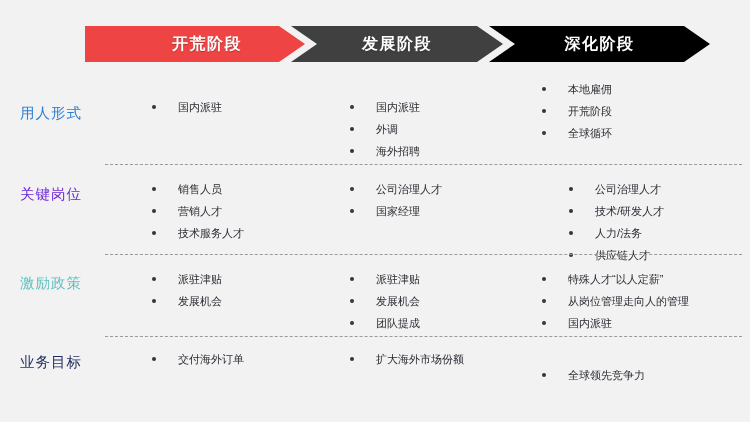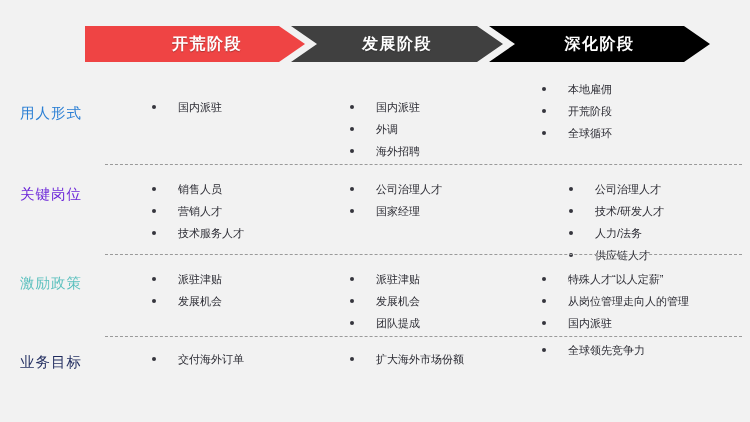--- a/index.html
+++ b/index.html
@@ -161,19 +161,19 @@
   <div class="cell" style="left:348px;top:350px;">
     <ul class="bullets">
       <li>扩大海外市场份额</li>
     </ul>
   </div>
   <div class="cell" style="left:150px;top:350px;">
     <ul class="bullets">
       <li>交付海外订单</li>
     </ul>
   </div>
-  <div class="cell" style="left:540px;top:341px;">
+  <div class="cell" style="left:540px;top:366px;">
     <ul class="bullets">
       <li>全球领先竞争力</li>
     </ul>
   </div>
 
 </div>
 
 </body></html>

